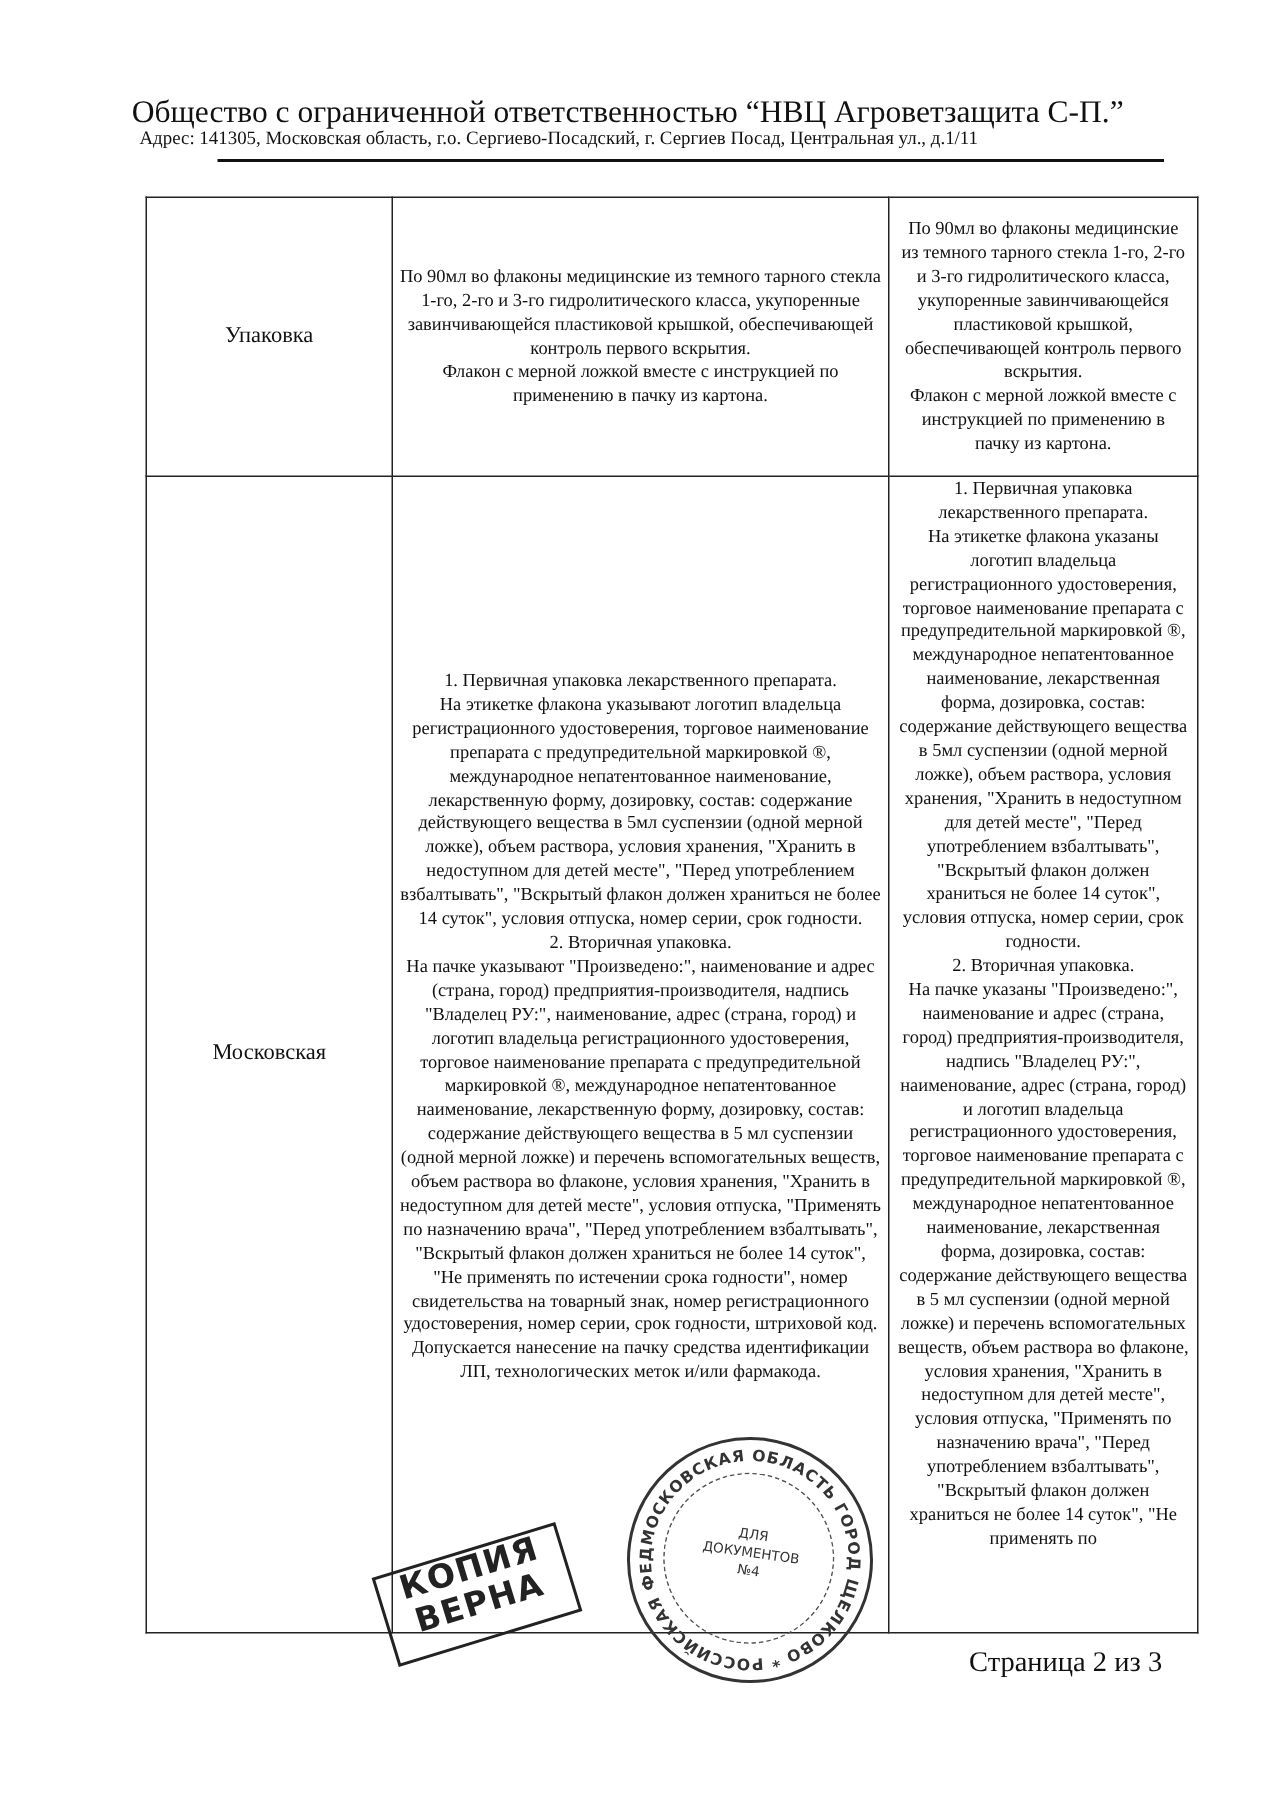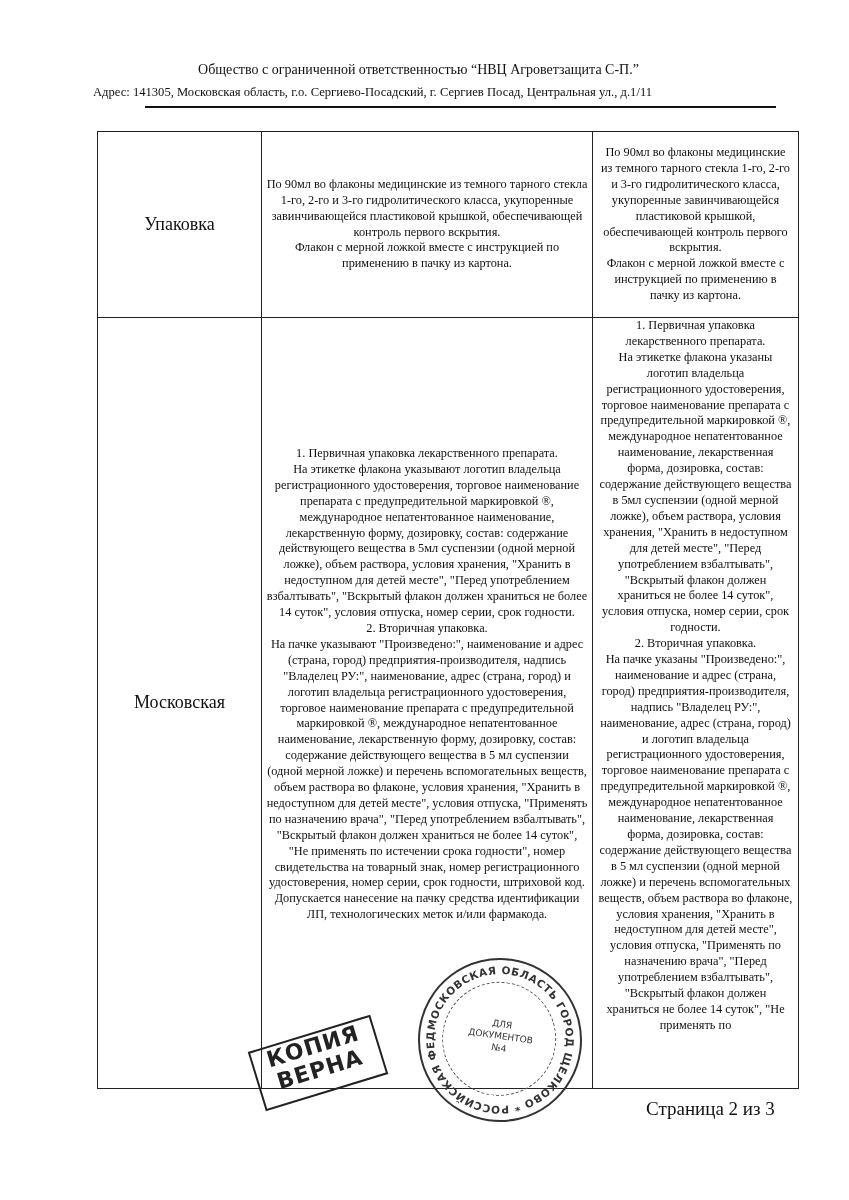--- a/index.html
+++ b/index.html
@@ -2,41 +2,41 @@
 <html><head>
 <meta charset="utf-8">
 <style>
   html, body { margin: 0; padding: 0; background: #ffffff; }
   body {
     width: 849px; height: 1200px; position: relative; overflow: hidden;
     font-family: "Liberation Serif", "DejaVu Serif", serif; color: #111;
   }
   .header-title {
     position: absolute; left: 0; width: 837px; top: 62px;
-    text-align: center; font-size: 14px; letter-spacing: 0; color: #111;
+    text-align: center; font-size: 21px; letter-spacing: 0; color: #111;
   }
   .header-address {
     position: absolute; left: 0; width: 745px; top: 85px;
     text-align: center; font-size: 12.6px; color: #111;
   }
   .header-rule {
     position: absolute; left: 145px; width: 631px; top: 106px; height: 2px; background: #111;
   }
   .doc-table {
     position: absolute; left: 97px; top: 131px;
     border-collapse: collapse; table-layout: fixed;
   }
   .doc-table td {
     border: 1.3px solid #222; padding: 0; vertical-align: middle;
     text-align: center; font-size: 12.3px; line-height: 15.9px; color: #111; margin-left: 27px;
   }
   .col-label { width: 164px; }
   .col-main { width: 331px; }
   .col-side { width: 206px; }
-  td.cell-label { font-size: 18px; }
+  td.cell-label { font-size: 15px; }
   td.cell-main { padding: 0 4px; }
   td.cell-side { padding: 0 3px; }
   .para { display: block; }
   .row-pack { height: 186px; }
   .row-mark { height: 771px; }
   td.side-mark { vertical-align: top; padding-top: 0; }
   .page-number {
     position: absolute; left: 646px; top: 1098px; font-size: 19px; color: #111; text-align: right;
   }
   .stamp-copy {

